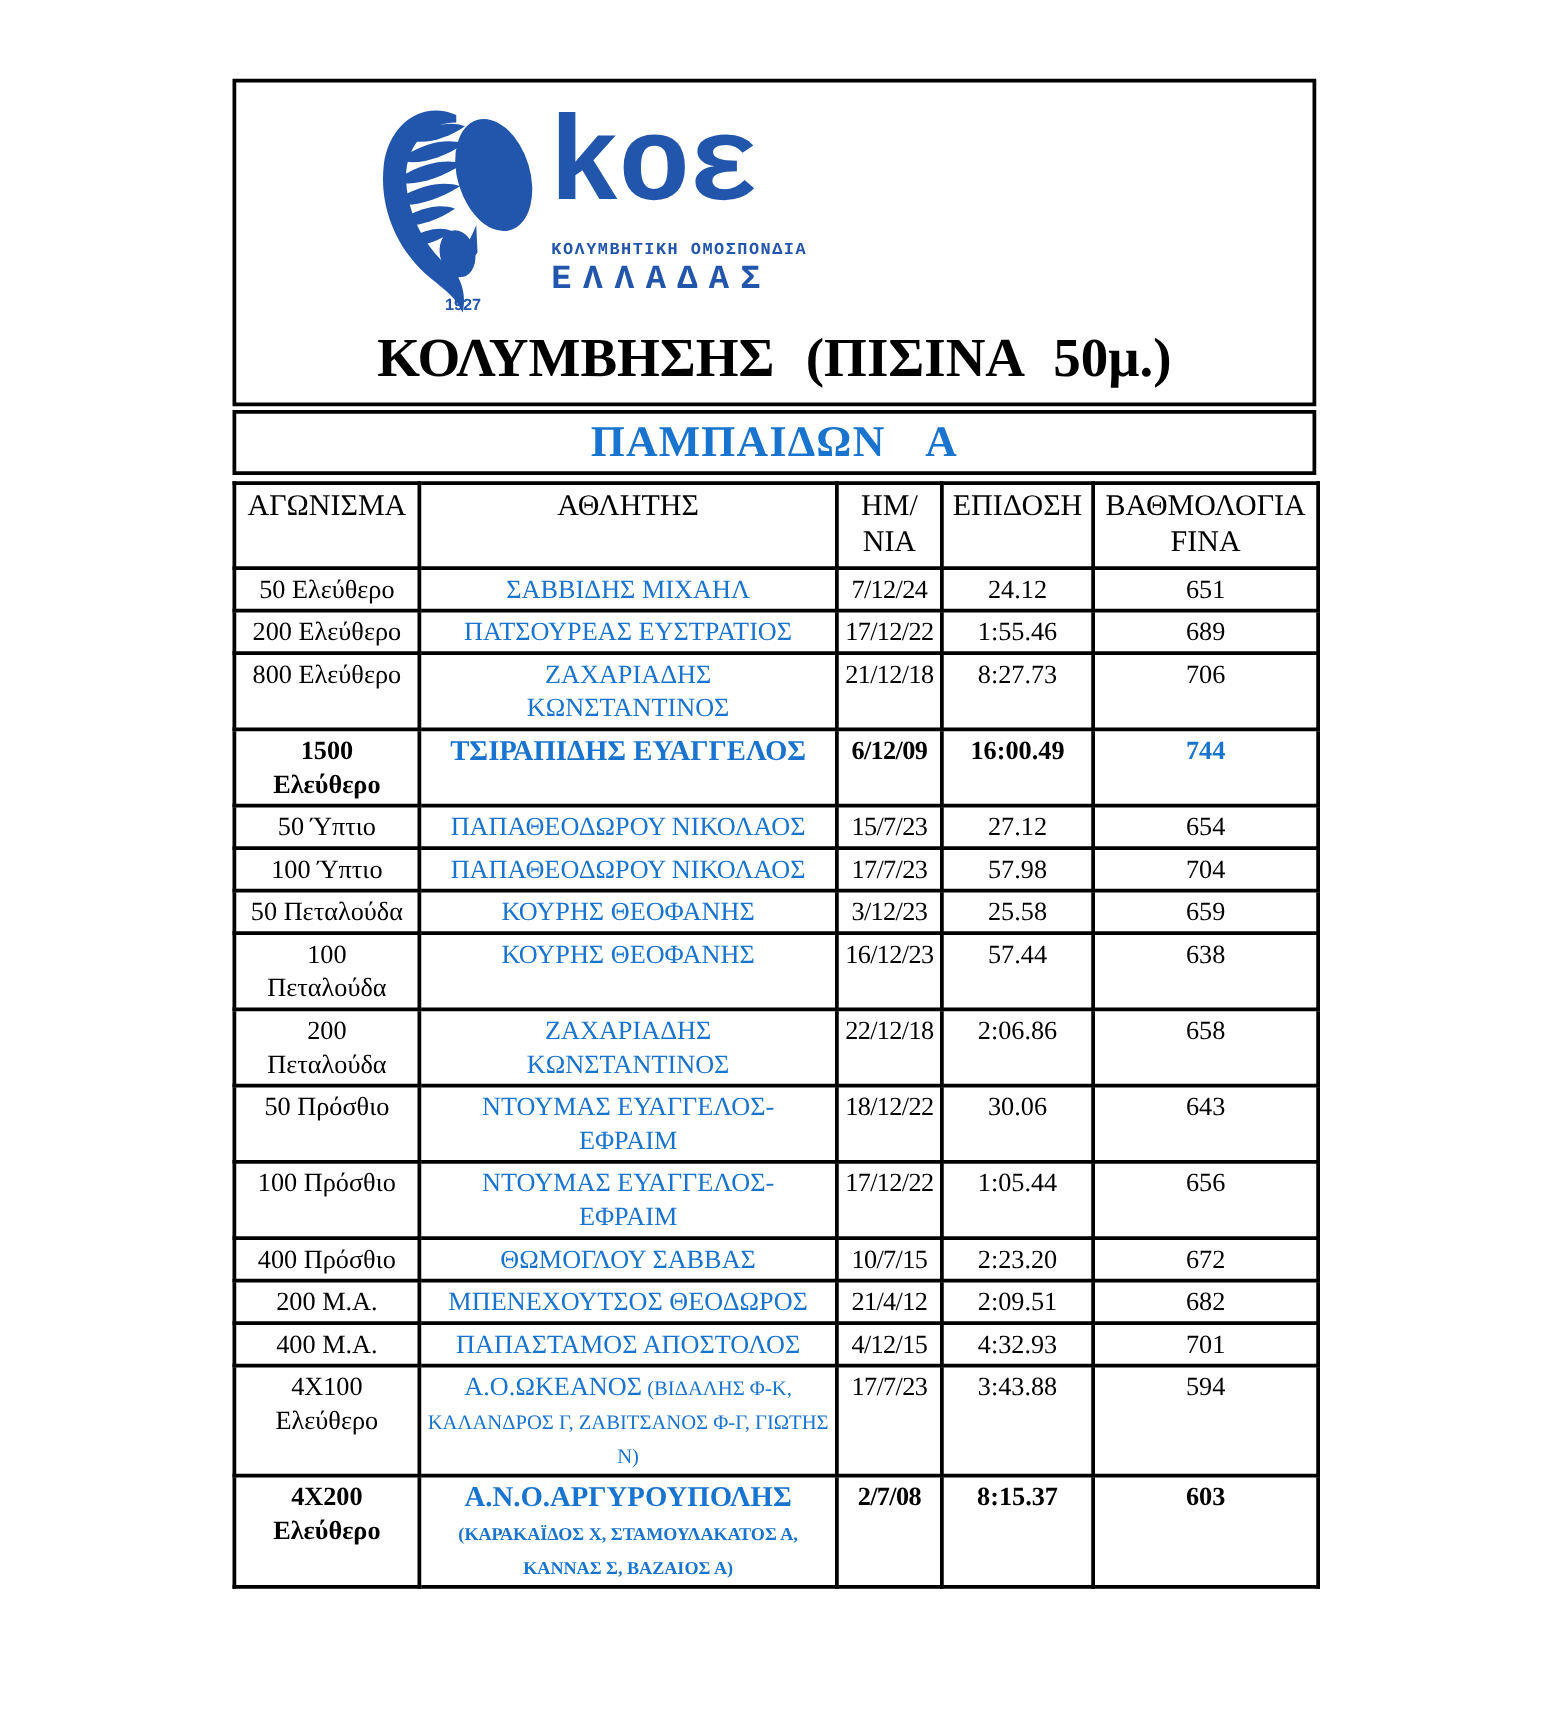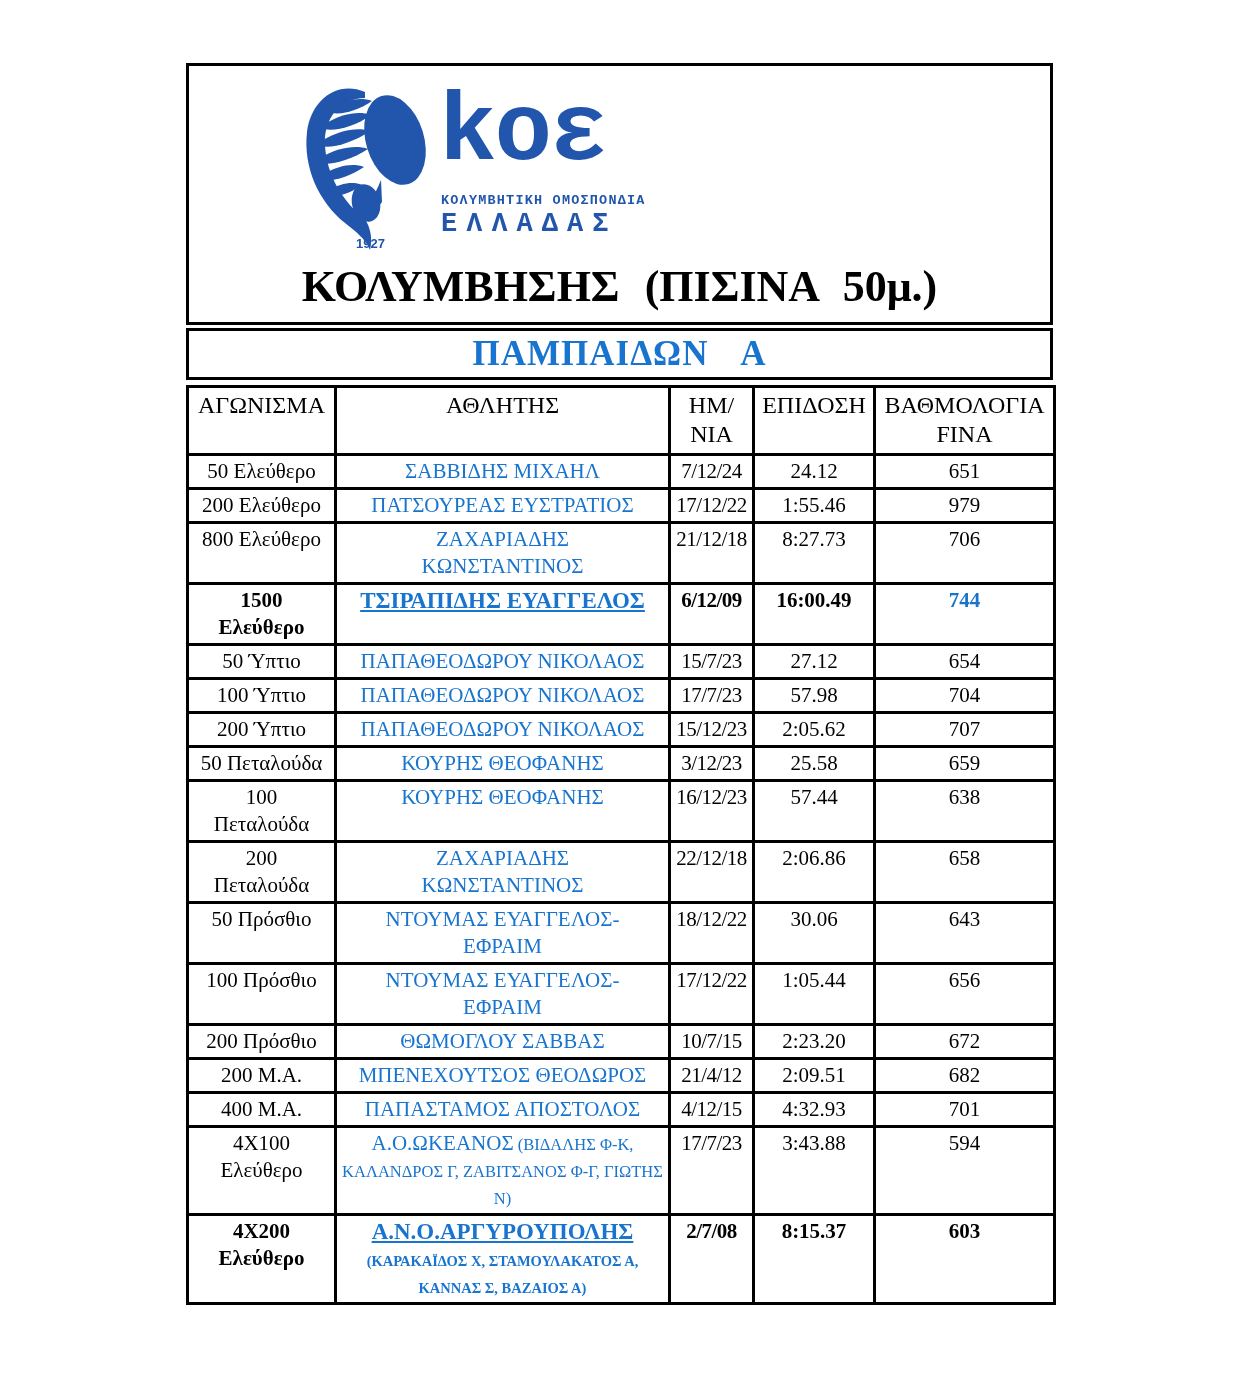--- a/index.html
+++ b/index.html
@@ -51,21 +51,21 @@
     overflow: hidden;
   }
   th {
     font-size: 24px; font-weight: normal; line-height: 29px;
     padding-top: 3px; padding-bottom: 4px;
   }
   td { font-size: 21px; line-height: 27px; color: #000; }
   td.athlete-cell { color: var(--blue); }
   .athlete-detail { font-size: 16.5px; line-height: 20px; }
   tr.bold td { font-weight: bold; }
-  tr.bold .athlete-name { font-size: 23px; text-decoration: underline; }
+  tr.bold .athlete-name { font-size: 23px; }
   tr.bold .athlete-detail { font-size: 14.5px; line-height: 18px; }
   td.fina-cell.blue { color: var(--blue); }
   td.date-cell { letter-spacing: -0.5px; }
 
   svg text { font-family: "Liberation Sans", sans-serif; }
 </style>
 </head>
 <body>
 
 <div class="doc">
@@ -128,21 +128,21 @@
     <td class="athlete-cell"><span class="athlete-name">ΣΑΒΒΙΔΗΣ ΜΙΧΑΗΛ</span></td>
     <td class="date-cell">7/12/24</td>
     <td class="time-cell">24.12</td>
     <td class="fina-cell">651</td>
   </tr>
         <tr>
     <td class="event-cell">200 Ελεύθερο</td>
     <td class="athlete-cell"><span class="athlete-name">ΠΑΤΣΟΥΡΕΑΣ ΕΥΣΤΡΑΤΙΟΣ</span></td>
     <td class="date-cell">17/12/22</td>
     <td class="time-cell">1:55.46</td>
-    <td class="fina-cell">979</td>
+    <td class="fina-cell">689</td>
   </tr>
         <tr>
     <td class="event-cell">800 Ελεύθερο</td>
     <td class="athlete-cell"><span class="athlete-name">ΖΑΧΑΡΙΑΔΗΣ
 ΚΩΝΣΤΑΝΤΙΝΟΣ</span></td>
     <td class="date-cell">21/12/18</td>
     <td class="time-cell">8:27.73</td>
     <td class="fina-cell">706</td>
   </tr>
         <tr class="bold">
@@ -161,27 +161,20 @@
     <td class="fina-cell">654</td>
   </tr>
         <tr>
     <td class="event-cell">100 Ύπτιο</td>
     <td class="athlete-cell"><span class="athlete-name">ΠΑΠΑΘΕΟΔΩΡΟΥ ΝΙΚΟΛΑΟΣ</span></td>
     <td class="date-cell">17/7/23</td>
     <td class="time-cell">57.98</td>
     <td class="fina-cell">704</td>
   </tr>
         <tr>
-    <td class="event-cell">200 Ύπτιο</td>
-    <td class="athlete-cell"><span class="athlete-name">ΠΑΠΑΘΕΟΔΩΡΟΥ ΝΙΚΟΛΑΟΣ</span></td>
-    <td class="date-cell">15/12/23</td>
-    <td class="time-cell">2:05.62</td>
-    <td class="fina-cell">707</td>
-  </tr>
-        <tr>
     <td class="event-cell">50 Πεταλούδα</td>
     <td class="athlete-cell"><span class="athlete-name">ΚΟΥΡΗΣ ΘΕΟΦΑΝΗΣ</span></td>
     <td class="date-cell">3/12/23</td>
     <td class="time-cell">25.58</td>
     <td class="fina-cell">659</td>
   </tr>
         <tr>
     <td class="event-cell">100
 Πεταλούδα</td>
     <td class="athlete-cell"><span class="athlete-name">ΚΟΥΡΗΣ ΘΕΟΦΑΝΗΣ</span></td>
@@ -208,21 +201,21 @@
   </tr>
         <tr>
     <td class="event-cell">100 Πρόσθιο</td>
     <td class="athlete-cell"><span class="athlete-name">ΝΤΟΥΜΑΣ ΕΥΑΓΓΕΛΟΣ-
 ΕΦΡΑΙΜ</span></td>
     <td class="date-cell">17/12/22</td>
     <td class="time-cell">1:05.44</td>
     <td class="fina-cell">656</td>
   </tr>
         <tr>
-    <td class="event-cell">200 Πρόσθιο</td>
+    <td class="event-cell">400 Πρόσθιο</td>
     <td class="athlete-cell"><span class="athlete-name">ΘΩΜΟΓΛΟΥ ΣΑΒΒΑΣ</span></td>
     <td class="date-cell">10/7/15</td>
     <td class="time-cell">2:23.20</td>
     <td class="fina-cell">672</td>
   </tr>
         <tr>
     <td class="event-cell">200 Μ.Α.</td>
     <td class="athlete-cell"><span class="athlete-name">ΜΠΕΝΕΧΟΥΤΣΟΣ ΘΕΟΔΩΡΟΣ</span></td>
     <td class="date-cell">21/4/12</td>
     <td class="time-cell">2:09.51</td>

